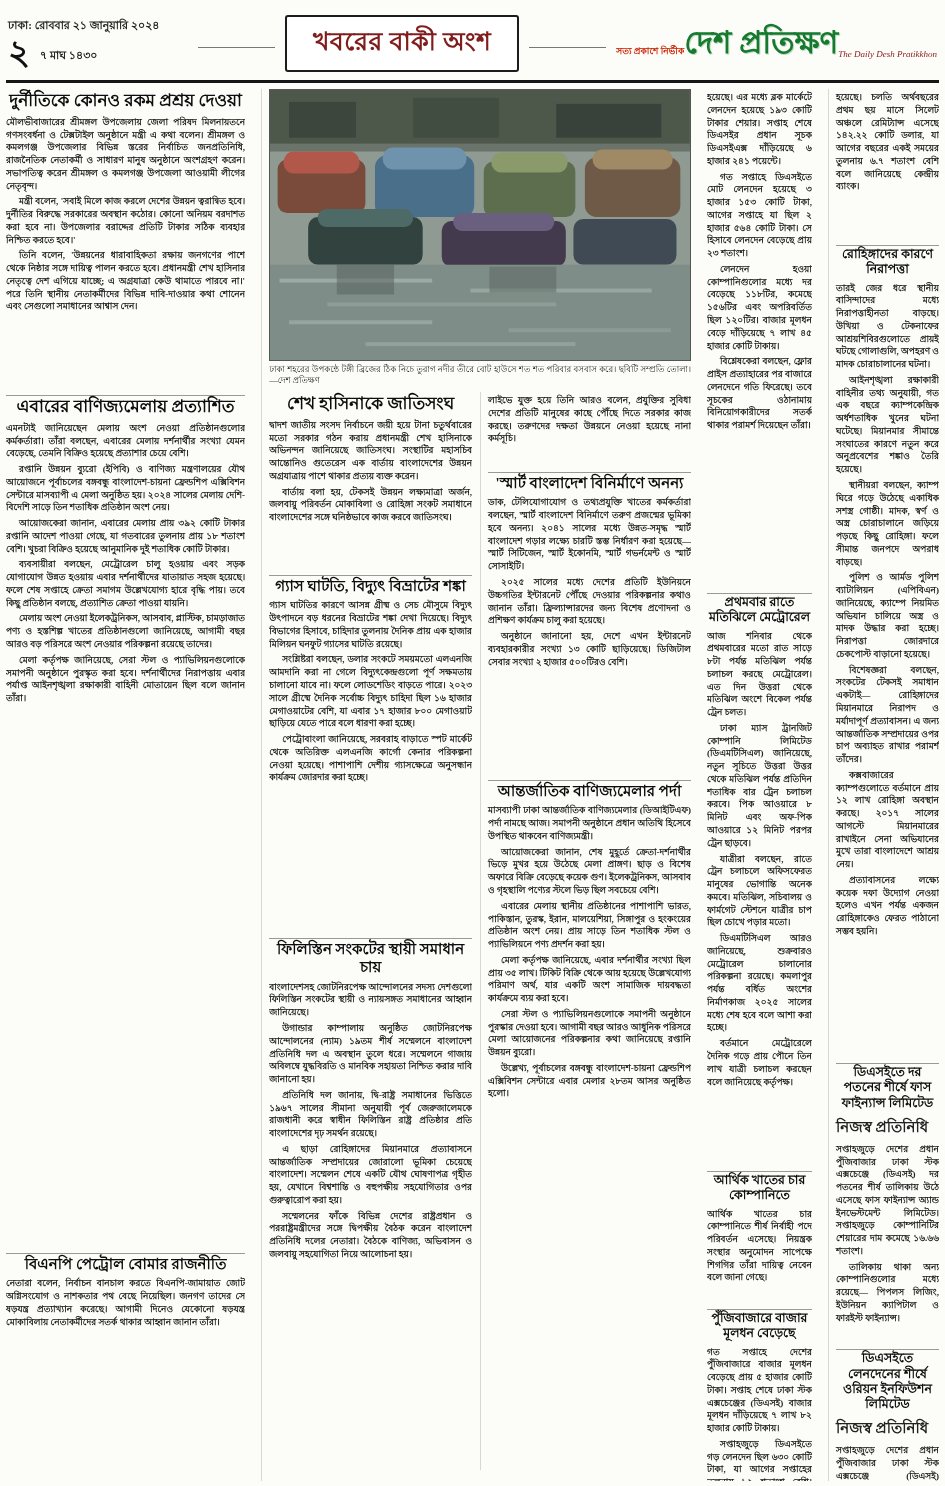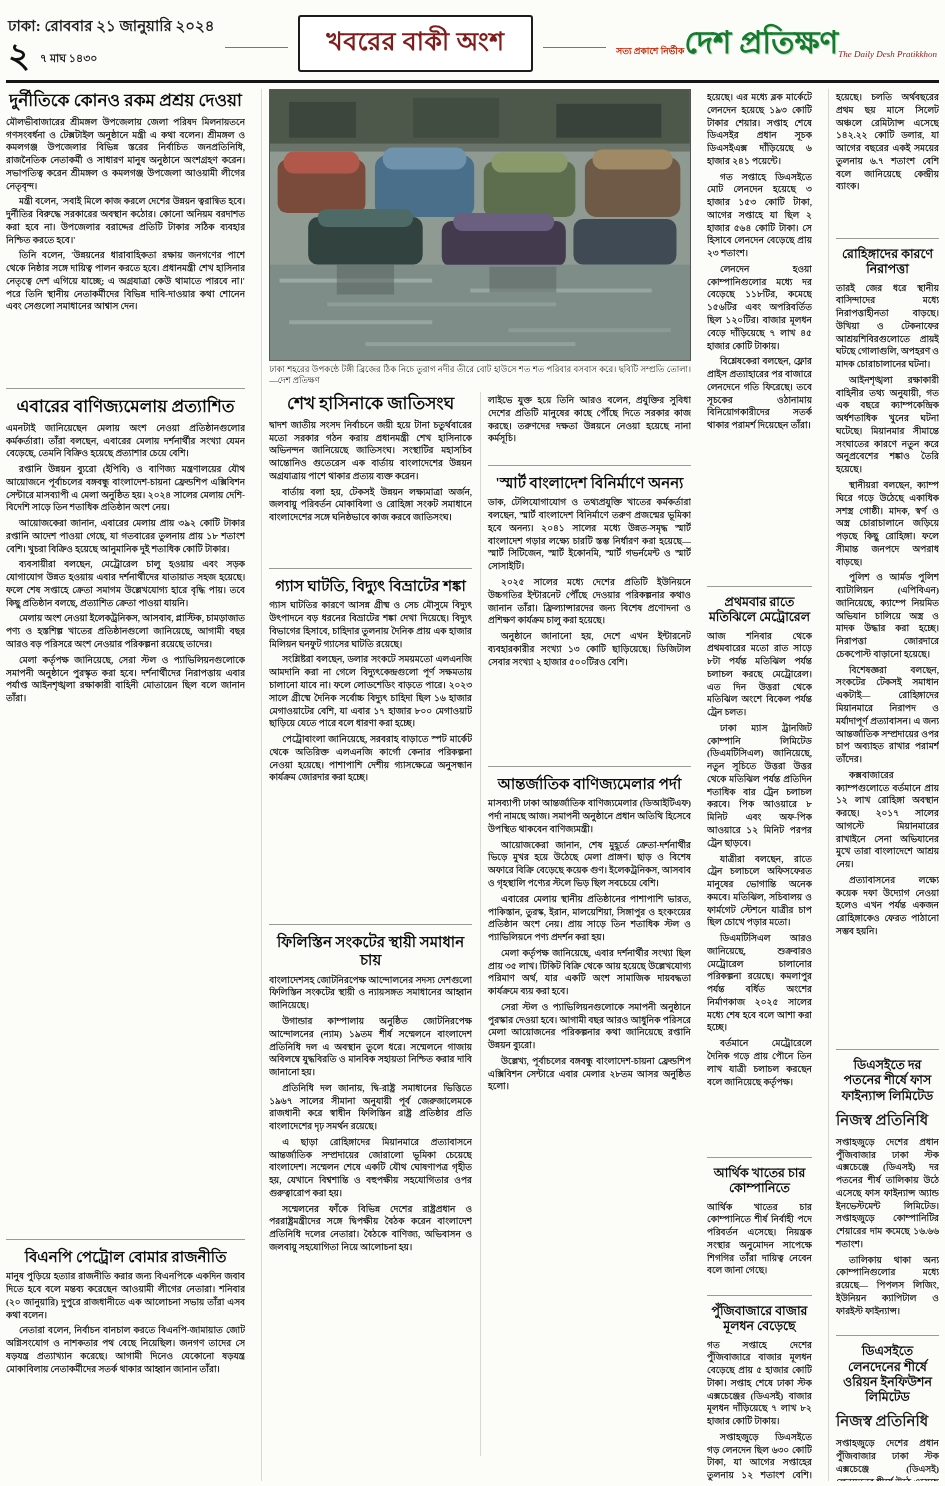--- a/index.html
+++ b/index.html
@@ -13,21 +13,21 @@
     overflow:hidden;
     box-sizing:border-box;
     padding:6px 6px 0 6px;
   }
   
   .masthead{
     display:flex;align-items:center;gap:10px;
     padding:4px 2px 2px 2px;height:72px;box-sizing:border-box;
   }
   .mh-left{display:flex;flex-direction:column;min-width:180px;}
-  .mh-dateline{font-size:15px;font-weight:bold;color:#222;}
+  .mh-dateline{font-size:11px;font-weight:bold;color:#222;}
   .mh-left-row{display:flex;align-items:flex-end;gap:10px;}
   .mh-pagenum{font-size:34px;font-weight:bold;line-height:1;color:#111;}
   .mh-bdate{font-size:11px;font-weight:bold;color:#222;padding-bottom:4px;}
   .mh-rule{flex:1;border-top:1px solid #777;height:0;margin-top:8px;}
   .section-box{
     border:2px solid #1c1c1c;border-radius:3px;
     padding:5px 26px;
     font-size:25px;font-weight:bold;letter-spacing:.5px;
     white-space:nowrap;color:#7f1d1d;background:#fff;
   }
@@ -48,21 +48,21 @@
   .col-3{flex:1 1 0;border-left:1px solid #d8d8d2;padding-left:7px;}
   .right-4{width:108px;}
   .right-5{width:114px;}
   
   .photo-wrap{margin-bottom:6px;}
   .photo-frame{width:100%;height:272px;border:1px solid #555;box-sizing:border-box;background:#8d988f;}
   .photo-frame svg{display:block;width:100%;height:100%;}
   .photo-caption{font-size:8.5px;line-height:1.3;color:#222;margin-top:3px;text-align:justify;}
   
   .story{box-sizing:border-box;padding:2px 0 4px 0;}
-  .story + .story{border-top:1px solid #9a9a94;margin-top:11px;padding-top:8px;}
+  .story + .story{border-top:1px solid #9a9a94;margin-top:18px;padding-top:1px;}
   .headline{
     margin:0 0 4px 0;text-align:center;font-weight:bold;color:#0d0d0d;
     line-height:1.22;
   }
   .hl-lg{font-size:17px;}
   .hl-md{font-size:15px;}
   .hl-sm{font-size:12.5px;}
   .byline{font-size:15px;font-weight:bold;margin:0 0 3px 0;color:#222;}
   .body .para{
     margin:0 0 3px 0;font-size:9px;line-height:1.42;text-align:justify;color:#212121;font-weight:bold;
@@ -111,21 +111,20 @@
             <p class="para">রপ্তানি উন্নয়ন ব্যুরো (ইপিবি) ও বাণিজ্য মন্ত্রণালয়ের যৌথ আয়োজনে পূর্বাচলের বঙ্গবন্ধু বাংলাদেশ-চায়না ফ্রেন্ডশিপ এক্সিবিশন সেন্টারে মাসব্যাপী এ মেলা অনুষ্ঠিত হয়। ২০২৪ সালের মেলায় দেশি-বিদেশি সাড়ে তিন শতাধিক প্রতিষ্ঠান অংশ নেয়।</p>
             <p class="para">আয়োজকেরা জানান, এবারের মেলায় প্রায় ৩৯২ কোটি টাকার রপ্তানি আদেশ পাওয়া গেছে, যা গতবারের তুলনায় প্রায় ১৮ শতাংশ বেশি। খুচরা বিক্রিও হয়েছে আনুমানিক দুই শতাধিক কোটি টাকার।</p>
             <p class="para">ব্যবসায়ীরা বলছেন, মেট্রোরেল চালু হওয়ায় এবং সড়ক যোগাযোগ উন্নত হওয়ায় এবার দর্শনার্থীদের যাতায়াত সহজ হয়েছে। ফলে শেষ সপ্তাহে ক্রেতা সমাগম উল্লেখযোগ্য হারে বৃদ্ধি পায়। তবে কিছু প্রতিষ্ঠান বলছে, প্রত্যাশিত ক্রেতা পাওয়া যায়নি।</p>
             <p class="para">মেলায় অংশ নেওয়া ইলেকট্রনিকস, আসবাব, প্লাস্টিক, চামড়াজাত পণ্য ও হস্তশিল্প খাতের প্রতিষ্ঠানগুলো জানিয়েছে, আগামী বছর আরও বড় পরিসরে অংশ নেওয়ার পরিকল্পনা রয়েছে তাদের।</p>
             <p class="para">মেলা কর্তৃপক্ষ জানিয়েছে, সেরা স্টল ও প্যাভিলিয়নগুলোকে সমাপনী অনুষ্ঠানে পুরস্কৃত করা হবে। দর্শনার্থীদের নিরাপত্তায় এবার পর্যাপ্ত আইনশৃঙ্খলা রক্ষাকারী বাহিনী মোতায়েন ছিল বলে জানান তাঁরা।</p>
           </div>
       </article>
       <article class="story" style="min-height:230px">
         <h2 class="headline hl-md">বিএনপি পেট্রোল বোমার রাজনীতি</h2>
         <div class="body">
-            <p class="para">মানুষ পুড়িয়ে হত্যার রাজনীতি করার জন্য বিএনপিকে একদিন জবাব দিতে হবে বলে মন্তব্য করেছেন আওয়ামী লীগের নেতারা। শনিবার (২০ জানুয়ারি) দুপুরে রাজধানীতে এক আলোচনা সভায় তাঁরা এসব কথা বলেন।</p>
             <p class="para">নেতারা বলেন, নির্বাচন বানচাল করতে বিএনপি-জামায়াত জোট অগ্নিসংযোগ ও নাশকতার পথ বেছে নিয়েছিল। জনগণ তাদের সে ষড়যন্ত্র প্রত্যাখ্যান করেছে। আগামী দিনেও যেকোনো ষড়যন্ত্র মোকাবিলায় নেতাকর্মীদের সতর্ক থাকার আহ্বান জানান তাঁরা।</p>
           </div>
       </article>
     </div>
 
     <div class="center-group">
       <div class="photo-wrap">
         <div class="photo-frame">
           <svg viewBox="0 0 440 272" preserveAspectRatio="none" aria-hidden="true">
             <rect x="0" y="0" width="440" height="272" fill="#8f9a92"></rect>

